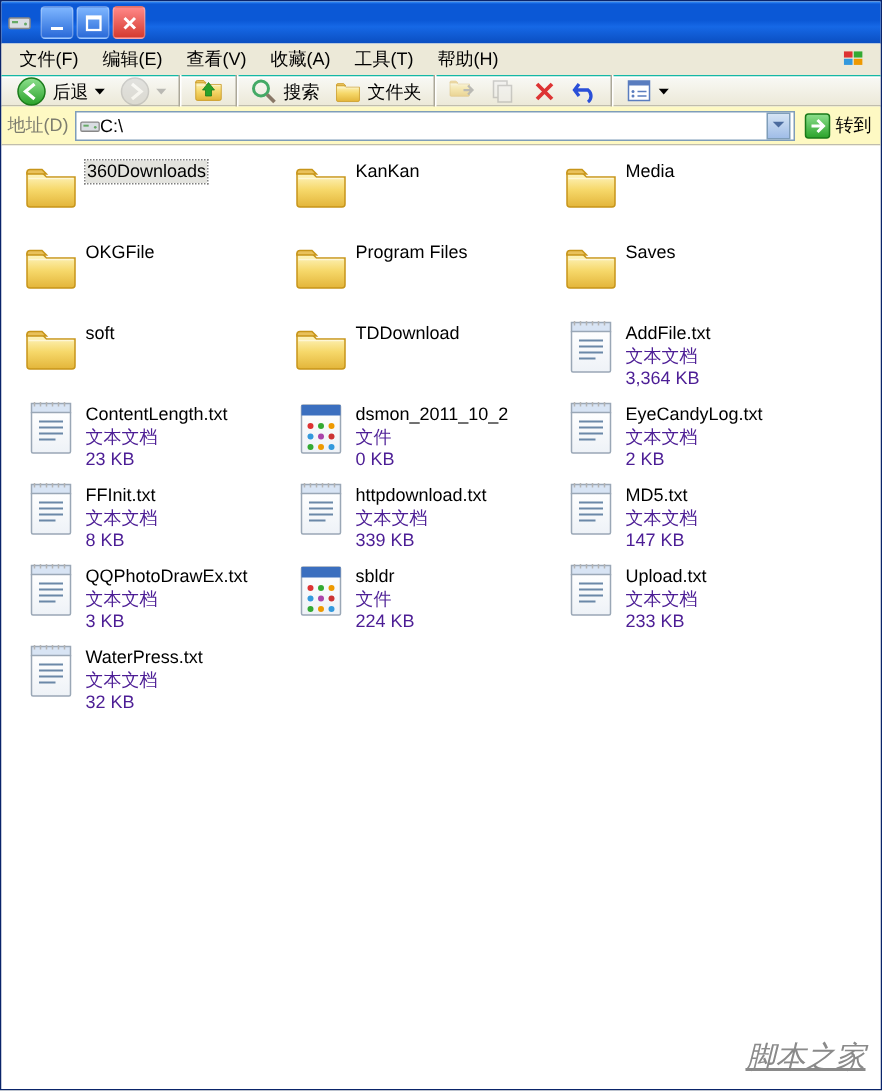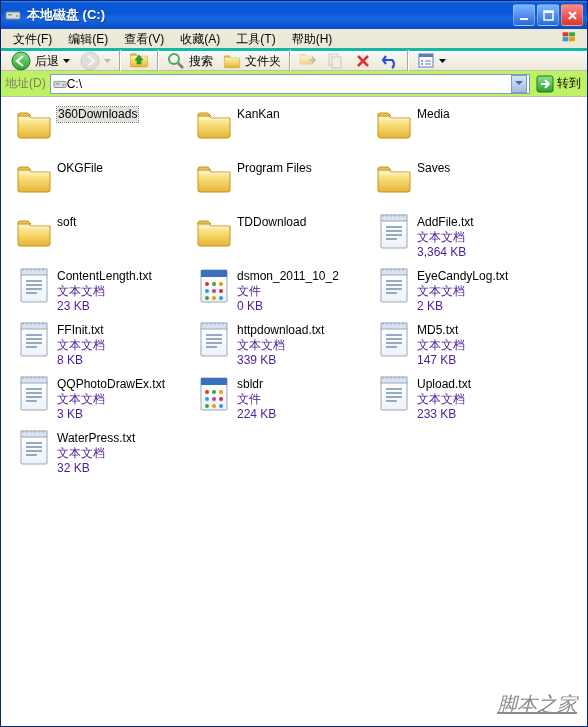--- a/index.html
+++ b/index.html
@@ -9,31 +9,31 @@
 
 .titlebar { height: 28px; background: linear-gradient(to bottom, #3a95ff 0%, #0b58d6 6%, #0b58d6 45%, #1668e6 60%, #0a4ec0 100%); display: flex; align-items: center; padding: 0 4px; color: #fff; font-weight: bold; gap: 6px; }
 .titlebar .icon { width: 16px; height: 16px; }
 .titlebar .title { flex: 1; font-size: 13px; text-shadow: 1px 1px 1px rgba(0,0,0,.3); }
 .tb-controls { display: flex; gap: 2px; }
 .tb-btn { width: 22px; height: 22px; border-radius: 3px; border: 1px solid #fff4; display: flex; align-items: center; justify-content: center; cursor: pointer; }
 .tb-min, .tb-max { background: linear-gradient(to bottom, #7eb6ff, #2a6ad8); }
 .tb-close { background: linear-gradient(to bottom, #f88, #d43a2f); }
 .tb-btn svg { width: 13px; height: 13px; }
 
-.menubar { height: 22px; background: #ece9d8; display: flex; align-items: flex-start; padding: 0 4px; border-bottom: 3px solid #14b8a6; }
+.menubar { height: 22px; background: #ece9d8; display: flex; align-items: center; padding: 0 4px; border-bottom: 1px solid #14b8a6; }
 .menu-item { padding: 2px 8px; cursor: pointer; }
 .win-flag { margin-left: auto; width: 22px; height: 18px; padding-right: 4px; }
 
 .toolbar { height: 20px; background: linear-gradient(to bottom, #f8f8f4, #ece9d8); display: flex; align-items: center; padding: 0 6px; gap: 2px; border-top: 1px solid #fff; border-bottom: 1px solid #c0bdad; }
 .tbtn { height: 24px; min-width: 24px; display: flex; align-items: center; justify-content: center; gap: 4px; padding: 0 4px; border-radius: 3px; cursor: pointer; }
 .tbtn.disabled { opacity: .45; cursor: default; }
 .tsep { width: 2px; height: 22px; border-left: 1px solid #aca899; border-right: 1px solid #fff; margin: 0 2px; }
 .drop-arr { width: 7px; }
 
-.addrbar { height: 26px; background: #bef264; display: flex; align-items: center; padding: 0 4px; gap: 4px; border-bottom: 1px solid #c0bdad; }
+.addrbar { height: 26px; background: #fef9c3; display: flex; align-items: center; padding: 0 4px; gap: 4px; border-bottom: 1px solid #c0bdad; }
 .addr-lbl { color: #7d7d6f; }
 .addr-input { flex: 1; height: 20px; border: 1px solid #7f9db9; background: #fff; display: flex; align-items: center; padding: 0 2px; }
 .addr-input input { flex: 1; border: none; outline: none; font-family: inherit; font-size: 12px; }
 .addr-dd { width: 16px; height: 18px; background: linear-gradient(to bottom, #d5e4f4, #a0bde8); border: 1px solid #7f9db9; display: flex; align-items: center; justify-content: center; cursor: pointer; }
 .go-btn { height: 20px; display: flex; align-items: center; gap: 3px; cursor: pointer; padding: 0 2px; }
 
 .content { flex: 1; background: #fff; overflow-y: auto; position: relative; padding: 6px 0 6px 10px; }
 .grid { display: grid; grid-template-columns: repeat(3, 180px); }
 .item { display: flex; align-items: flex-start; gap: 4px; height: 54px; padding: 2px 4px; cursor: pointer; }
 .item .ico { width: 38px; height: 38px; flex-shrink: 0; display: flex; align-items: center; justify-content: center; }
@@ -109,21 +109,20 @@
       <circle cx="12" cy="7" r="1" fill="#6a6"></circle>
   </symbol>
 </svg>
 
 <div class="win">
 
   <div class="titlebar">
     <svg class="icon">
         <use href="#sym-drive"></use>
       </svg>
-    <div class="title">本地磁盘 (C:)</div>
     <div class="tb-controls">
       <div class="tb-btn tb-min">
           <svg viewBox="0 0 13 13">
             <rect x="2" y="9" width="8" height="2" fill="#fff"></rect>
           </svg>
         </div>
       <div class="tb-btn tb-max">
           <svg viewBox="0 0 13 13">
             <rect x="2" y="2" width="9" height="9" fill="none" stroke="#fff" stroke-width="1.5"></rect>
             <rect x="2" y="2" width="9" height="2" fill="#fff"></rect>

